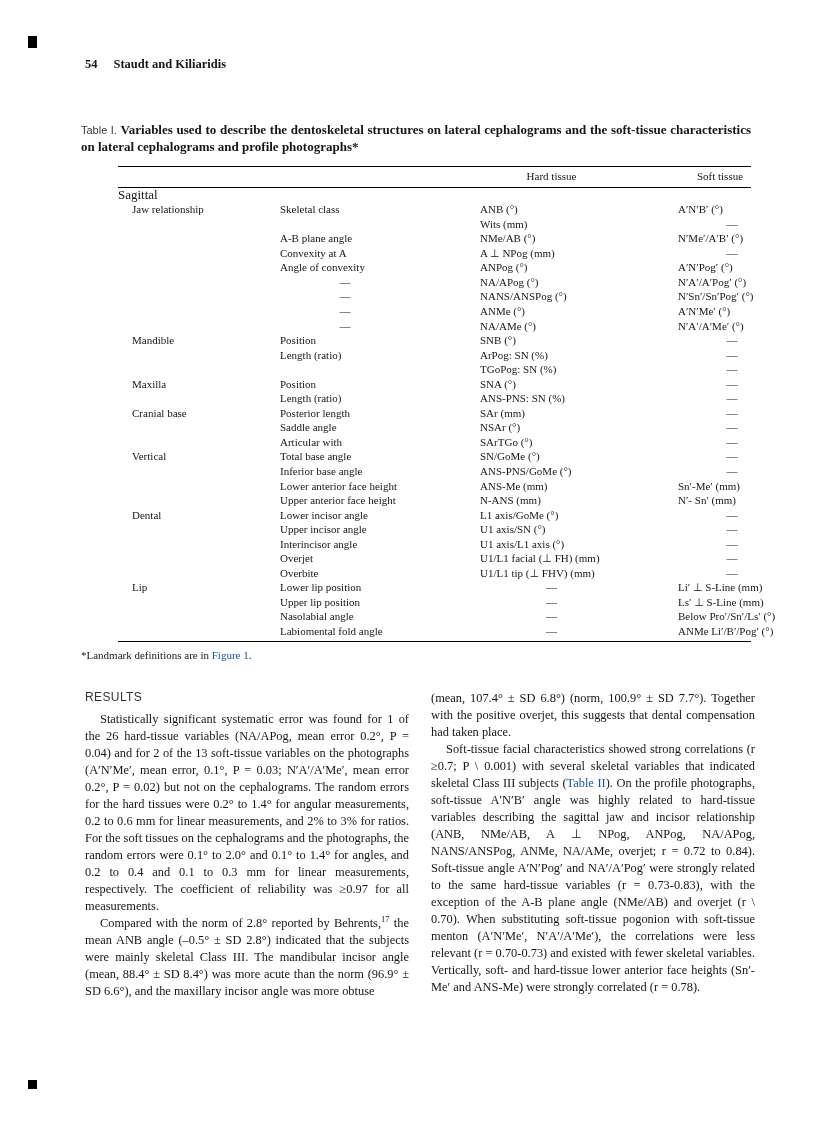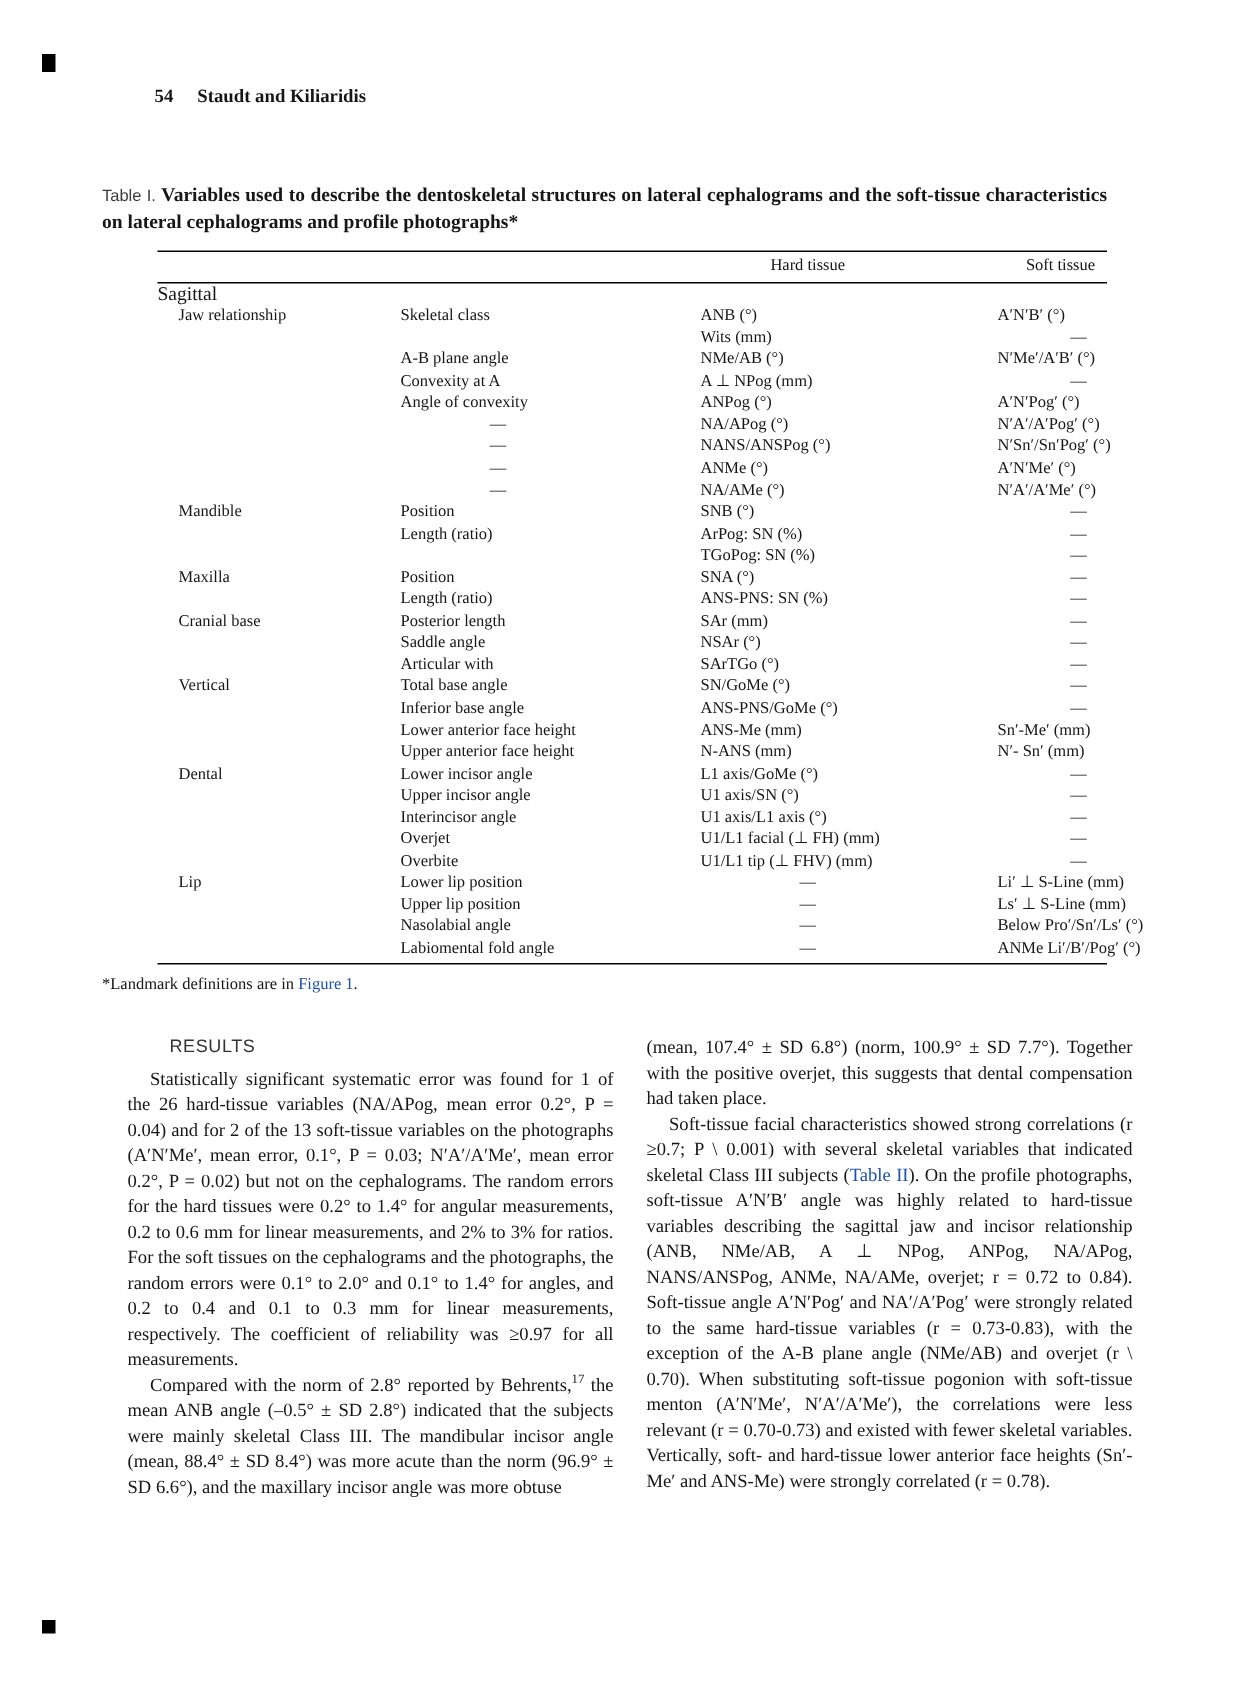--- a/index.html
+++ b/index.html
@@ -14,29 +14,29 @@
   :root { --link-color:#1d50a8; }
 
   .page { position:absolute; inset:0; }
 
   .artifact { position:absolute; background:#000; }
   .artifact-top { left:28px; top:36px; width:9px; height:12px; }
   .artifact-bottom { left:28px; top:1080px; width:9px; height:9px; }
 
   
   .running-head {
-    position:absolute; left:103px; width:670px; top:57px;
+    position:absolute; left:85px; width:670px; top:57px;
     display:flex; justify-content:space-between; align-items:center;
   }
   .rh-left { font-weight:bold; font-size:12.5px; white-space:nowrap; }
   .rh-left .authors { margin-left:16px; }
   .rh-right { text-align:right; font-size:11px; line-height:13.5px; }
 
   
-  .table-block { position:absolute; left:68px; width:670px; top:122px; }
+  .table-block { position:absolute; left:81px; width:670px; top:122px; }
   .caption { font-size:13px; line-height:15.8px; text-align:justify; }
   .cap-label { font-family:"Liberation Sans", sans-serif; font-size:11px; color:#3a3a3a; }
   .cap-text { font-weight:bold; }
 
   .tbl { margin-top:11px; border-top:1.4px solid #000; border-bottom:1.4px solid #000;margin-left:37px; }
   .row { display:grid; grid-template-columns:162px 200px 198px 110px; }
   .tbl-head { border-bottom:1.2px solid #000; height:21px; align-items:center; }
   .c { font-size:11px; line-height:14.55px; white-space:nowrap; overflow:hidden; }
   .th { text-align:center; }
   .th-hard { padding-right:55px; }
@@ -51,21 +51,21 @@
 
   .footnote { margin-top:7px; font-size:11px; line-height:13px; }
   .link { color:var(--link-color); text-decoration:none; cursor:pointer; }
 
   
   .body-cols { position:absolute; left:85px; width:670px; top:690px; display:flex; gap:22px; }
   .col { width:324px; }
   .results-h {
     font-family:"Liberation Sans", sans-serif;
     font-size:12px; font-weight:normal; letter-spacing:0.4px;
-    color:#333; margin-bottom:7px;margin-left:28px;
+    color:#333; margin-bottom:7px;
   }
   .para { font-size:12.4px; line-height:17px; text-align:justify; }
   .para.indent { text-indent:15px; }
   sup { font-size:8.5px; vertical-align:super; line-height:0; }
 </style>
 </head>
 <body>
 
 <div class="page">
 

